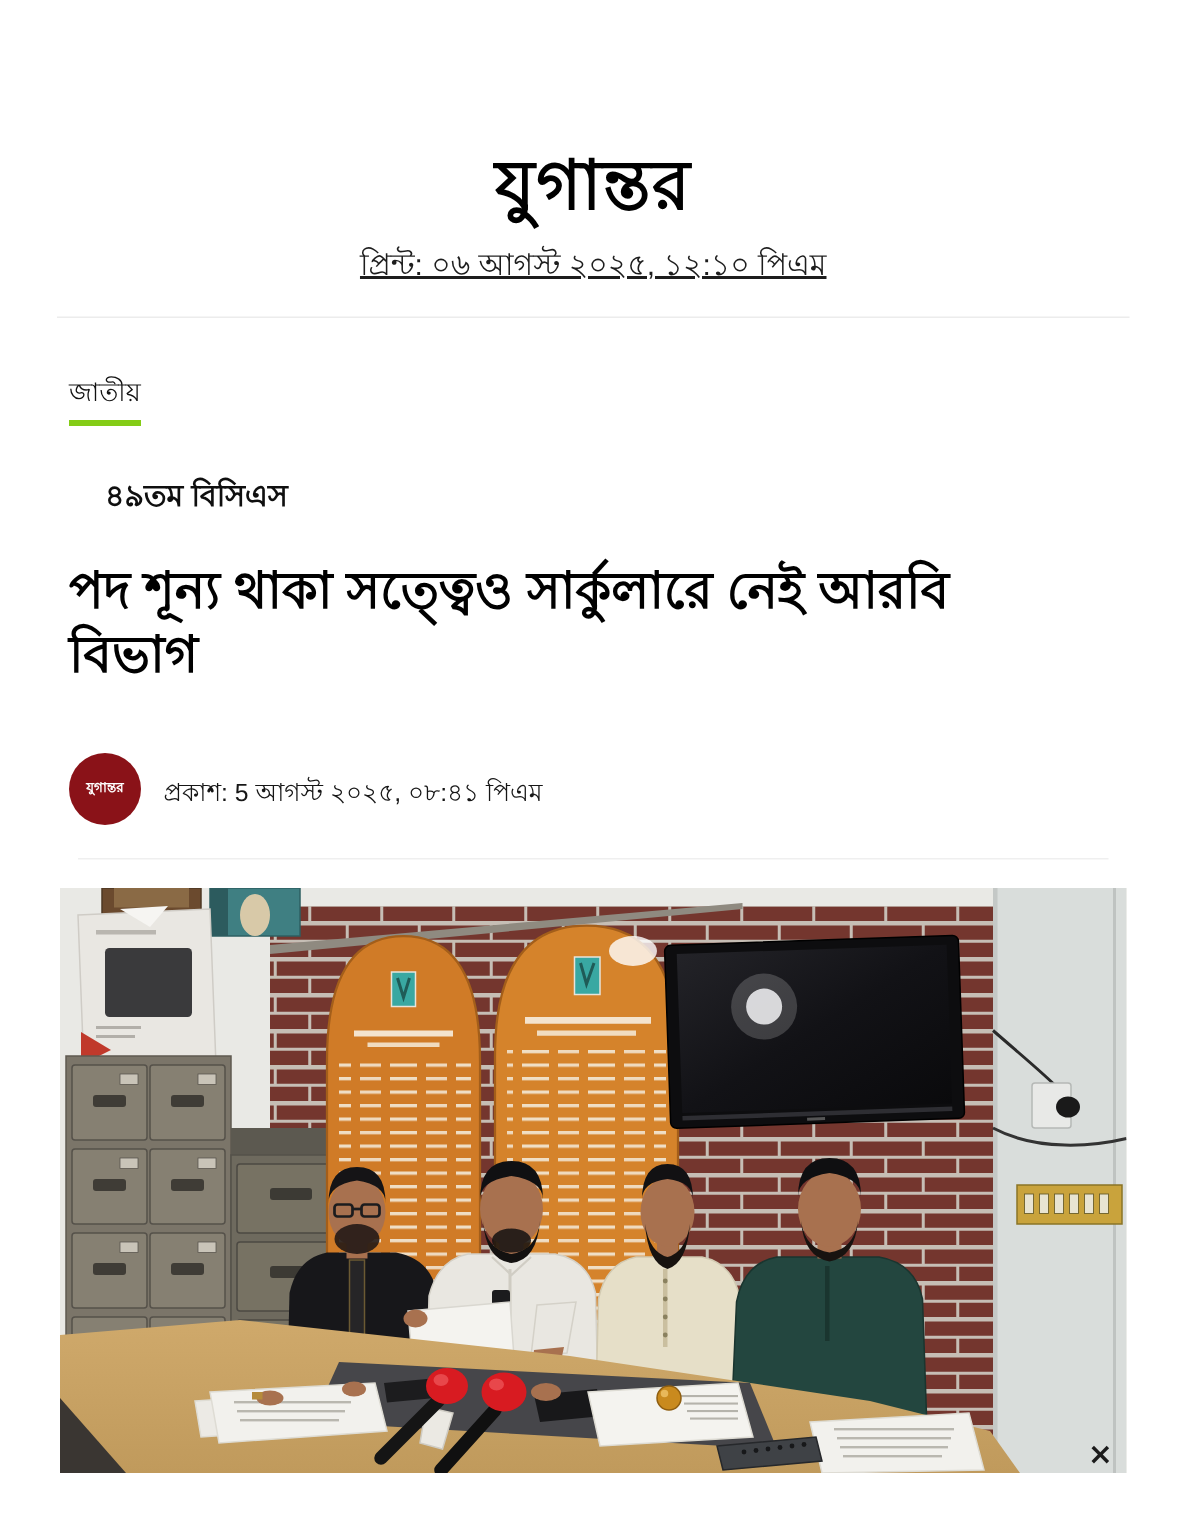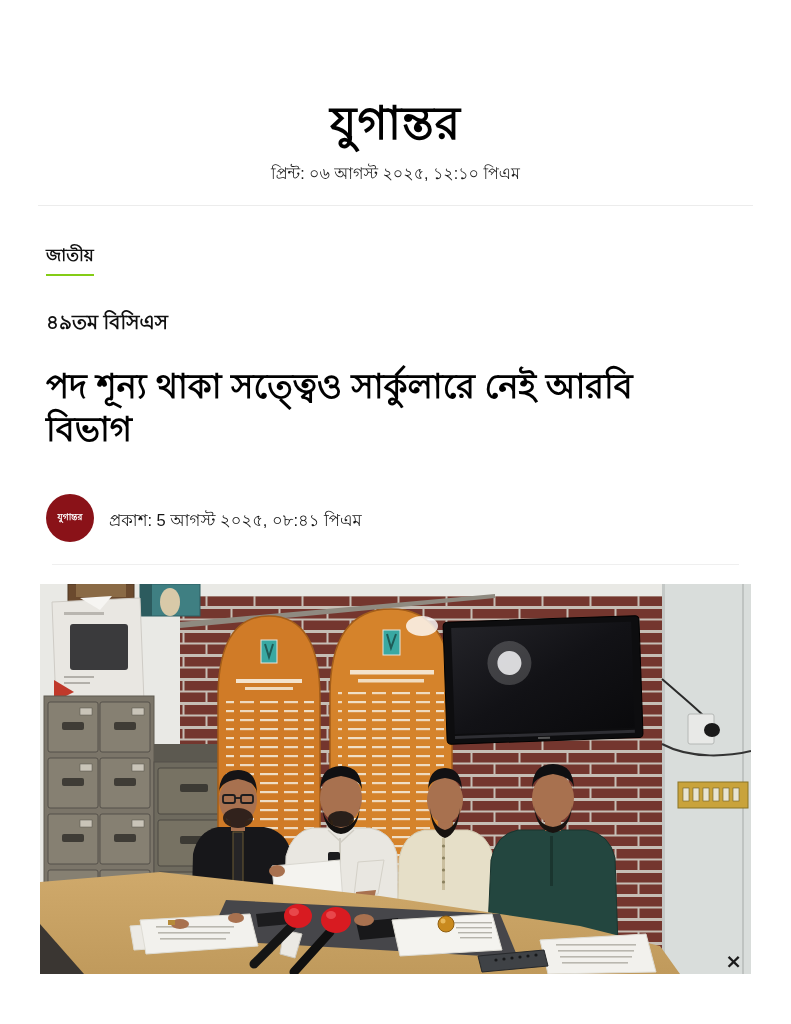--- a/index.html
+++ b/index.html
@@ -1,27 +1,27 @@
 <!DOCTYPE html>
 <html><head>
 <meta charset="utf-8">
 <style>
   html,body{margin:0;padding:0;background:#fff;}
   .page{position:relative;width:791px;height:1024px;background:#fff;overflow:hidden;
         font-family:"Liberation Sans","DejaVu Sans",sans-serif;color:#111;}
   
   .masthead{padding-top:100px;text-align:center;}
   .logo{font-size:46px;font-weight:bold;letter-spacing:1px;color:#000;line-height:1;}
-  .print-line{margin-top:15px;font-size:16px;color:#1d1d1d;}
+  .print-line{margin-top:15px;font-size:20px;color:#1d1d1d;text-decoration:underline;}
   .divider{border:0;border-top:1px solid #ececec;margin:17px 38px 0 38px;}
   
   .article{padding:0 46px;}
-  .category{display:inline-block;margin-top:36px;font-size:17px;font-weight:bold;color:#111;
-            border-bottom:2px solid #84cc16;padding-bottom:4px;text-decoration:none;cursor:pointer;}
-  .kicker{margin-top:31px;font-size:20px;font-weight:600;color:#0f0f0f;}
+  .category{display:inline-block;margin-top:36px;font-size:17px;font-weight:normal;color:#111;
+            border-bottom:4px solid #84cc16;padding-bottom:4px;text-decoration:none;cursor:pointer;}
+  .kicker{margin-top:31px;font-size:20px;font-weight:600;color:#0f0f0f;margin-left:24px;}
   .headline{margin:25px 0 12px 0;font-size:34px;font-weight:800;line-height:1.26;color:#000;max-width:680px;}
   .byline{margin-top:43px;display:flex;align-items:center;gap:15px;}
   .avatar{width:48px;height:48px;border-radius:50%;display:flex;align-items:center;justify-content:center;
           color:#fff;font-size:9px;font-weight:bold;flex:0 0 48px;}
   .author{font-size:17.5px;font-weight:bold;color:#0e0e0e;}
   .publish{margin-top:7px;font-size:16.5px;color:#161616;}
   .divider2{border:0;border-top:1px solid #efefef;margin:22px 6px 0 6px;}
   
   .photo{position:relative;margin:19px 0 0 -6px;width:711px;height:390px;background:#e7e7e3;}
   .photo svg{display:block;}

